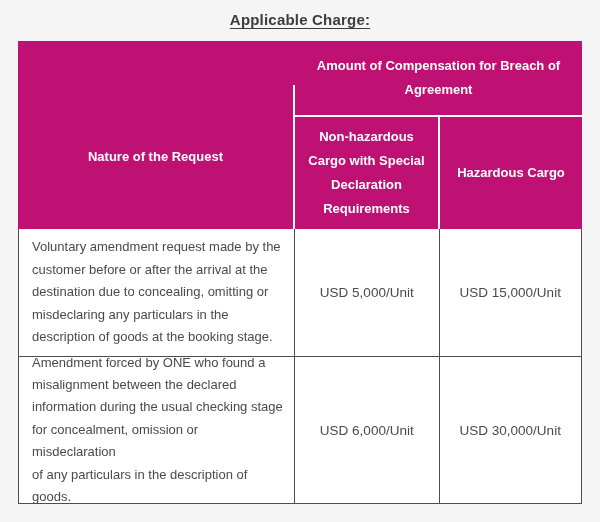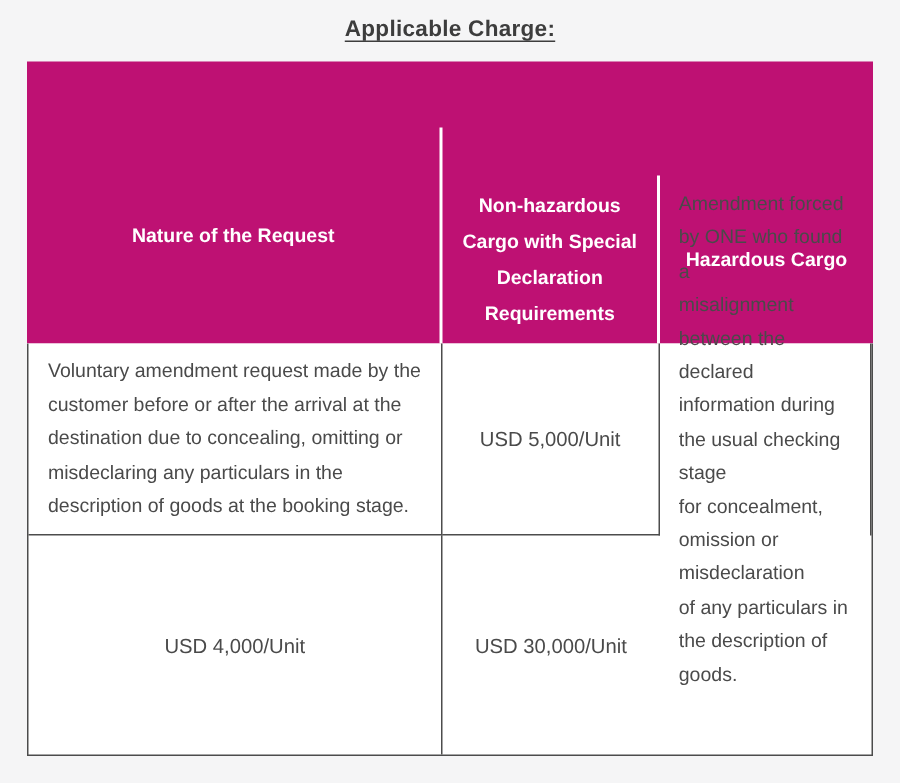--- a/index.html
+++ b/index.html
@@ -86,39 +86,42 @@
 </style>
 </head>
 <body>
 
 <div class="page">
   <div class="title">Applicable Charge:</div>
 
   <div class="charge-table">
     <div class="thead">
       <div class="th nature">Nature of the Request</div>
+      <div class="th amount">Amount of Compensation for Breach of
+Agreement</div>
       <div class="th nonhaz">Non-hazardous
 Cargo with Special
 Declaration
 Requirements</div>
       <div class="th haz">Hazardous Cargo</div>
     </div>
 
     <div class="tbody">
 
       <div class="td desc c1 r1">Voluntary amendment request made by the
 customer before or after the arrival at the
 destination due to concealing, omitting or
 misdeclaring any particulars in the
 description of goods at the booking stage.</div>
       <div class="td price c2 r1">USD 5,000/Unit</div>
+      <div class="td price c3 r1">USD 15,000/Unit</div>
 
       <div class="td desc c1 r2">Amendment forced by ONE who found a
 misalignment between the declared
 information during the usual checking stage
 for concealment, omission or misdeclaration
 of any particulars in the description of
 goods.</div>
-      <div class="td price c2 r2">USD 4,000/Unit</div>
+      <div class="td price c2 r2">USD 6,000/Unit</div>
       <div class="td price c3 r2">USD 30,000/Unit</div>
     </div>
   </div>
 </div>
 
 </body></html>

